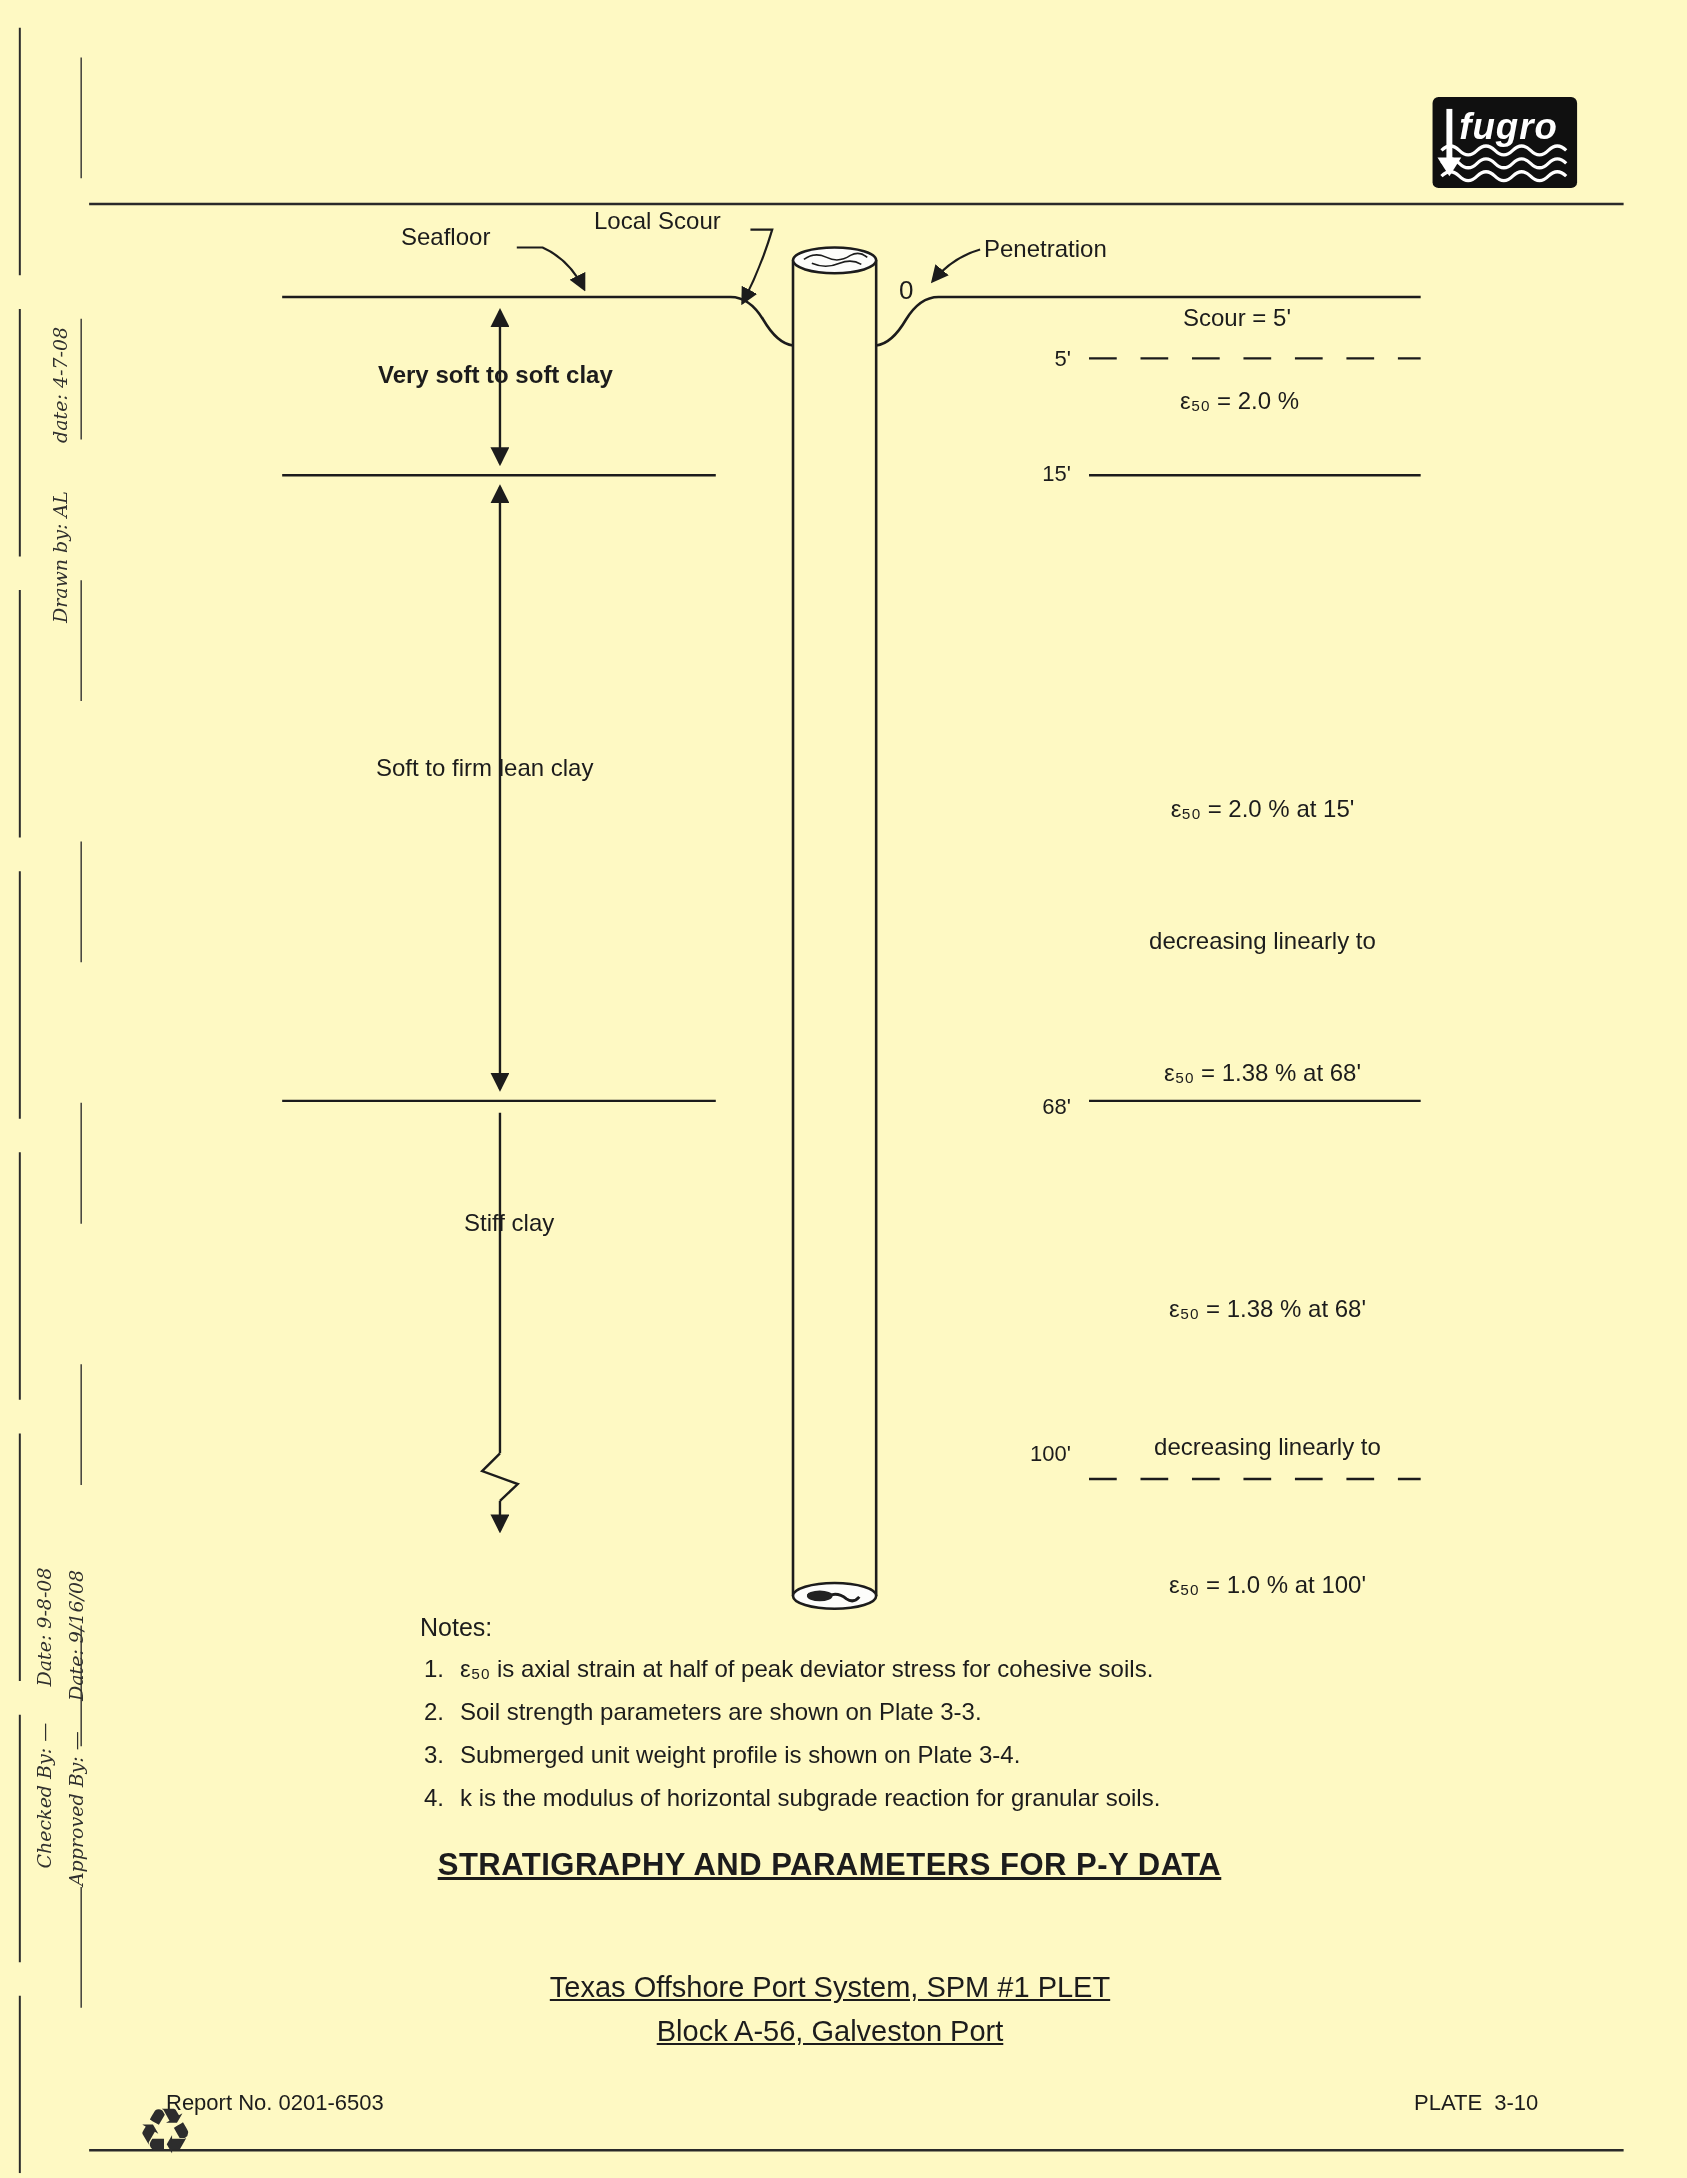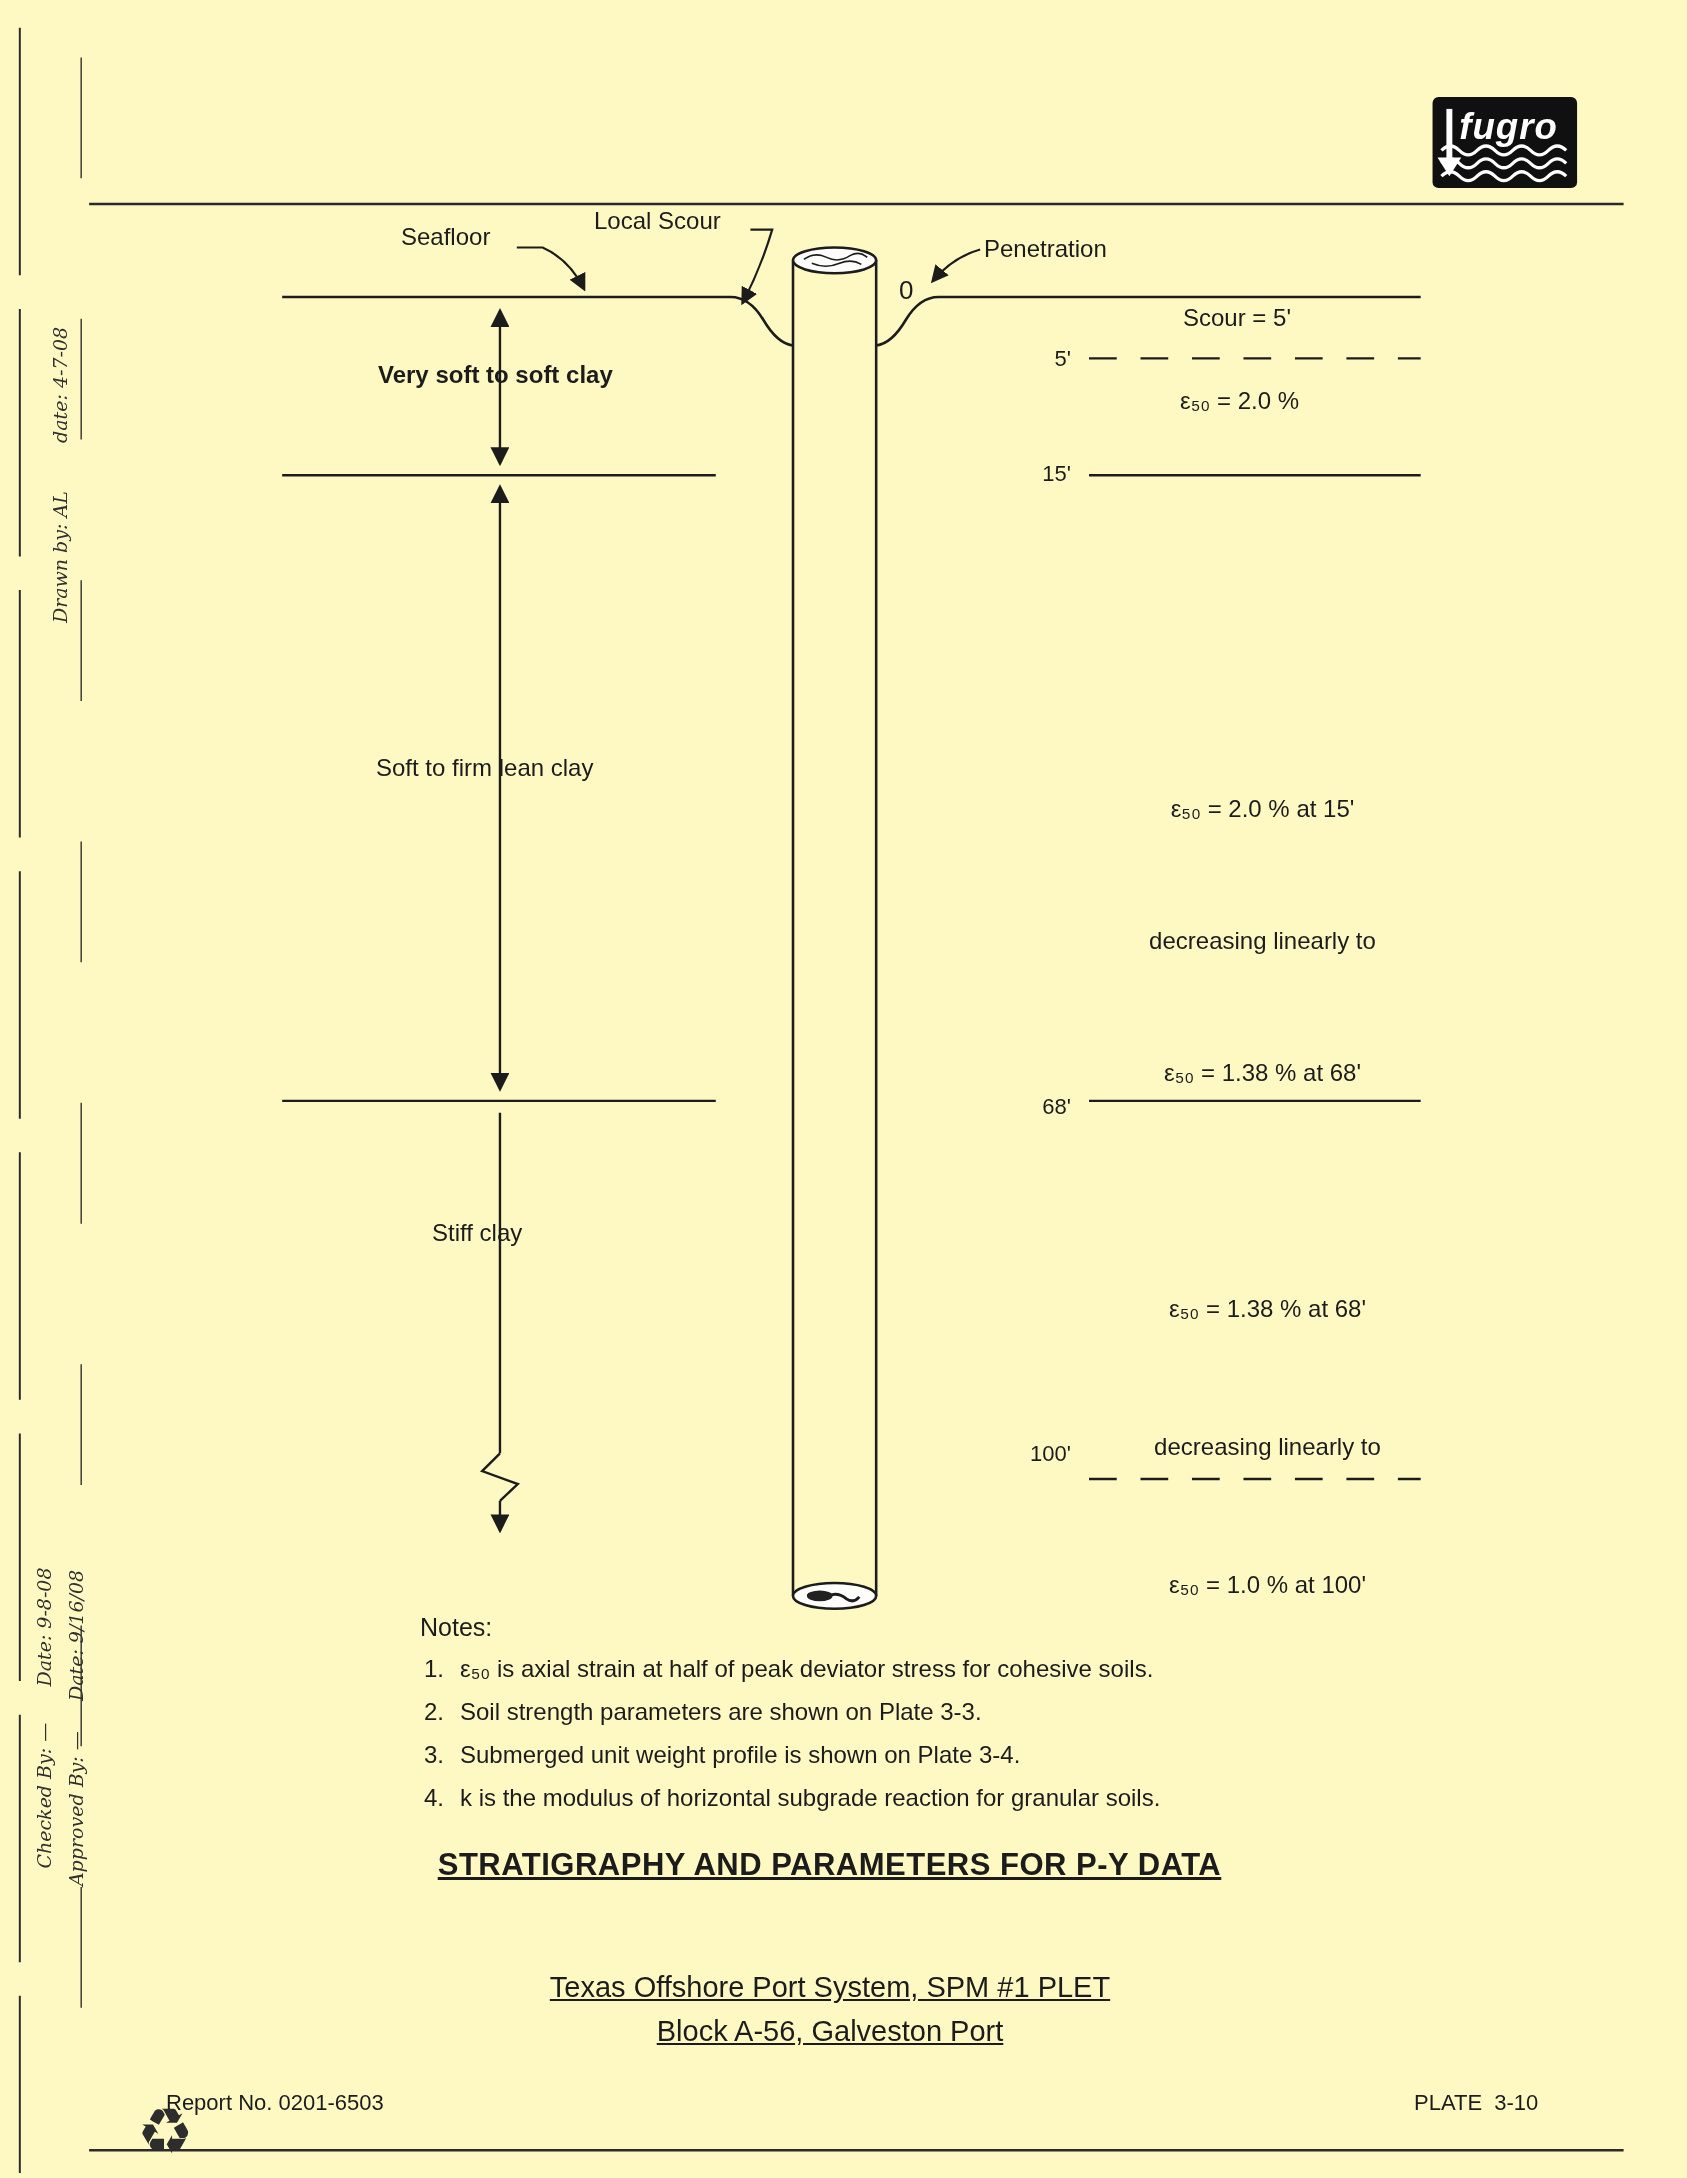--- a/index.html
+++ b/index.html
@@ -114,21 +114,21 @@
   <div class="t f24" style="left:1183px; top:305px;">Scour = 5'</div>
   <div class="t f24" style="left:1180px; top:388px;">ε₅₀ = 2.0 %</div>
 
   <div class="t f22 right" style="left:1000px; top:347px; width:71px;">5'</div>
   <div class="t f22 right" style="left:1000px; top:462px; width:71px;">15'</div>
   <div class="t f22 right" style="left:1000px; top:1087px; width:71px;margin-top:8px;">68'</div>
   <div class="t f22 right" style="left:988px; top:1442px; width:83px;">100'</div>
 
   <div class="t f24" style="left:378px; top:362px;font-weight:bold;">Very soft to soft clay</div>
   <div class="t f24" style="left:376px; top:755px;">Soft to firm lean clay</div>
-  <div class="t f24" style="left:432px; top:1210px;margin-top:10px;">Stiff clay</div>
+  <div class="t f24" style="left:464px; top:1210px;">Stiff clay</div>
 
   <div class="epsblock" style="position:absolute; left:1109px; top:699px; width:307px;">
     <div>ε₅₀ = 2.0 % at 15'</div>
     <div>decreasing linearly to</div>
     <div>ε₅₀ = 1.38 % at 68'</div>
   </div>
 
   <div class="epsblock" style="position:absolute; left:1109px; top:1194px; width:317px; line-height:46px;">
     <div>ε₅₀ = 1.38 % at 68'</div>
     <div>decreasing linearly to</div>

